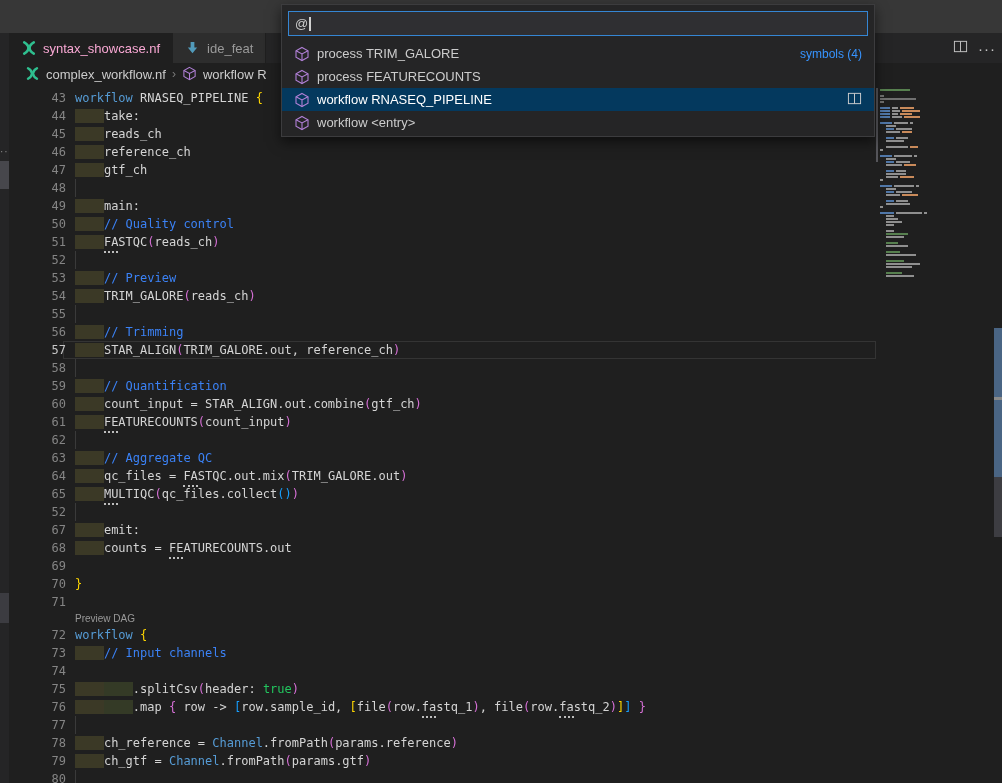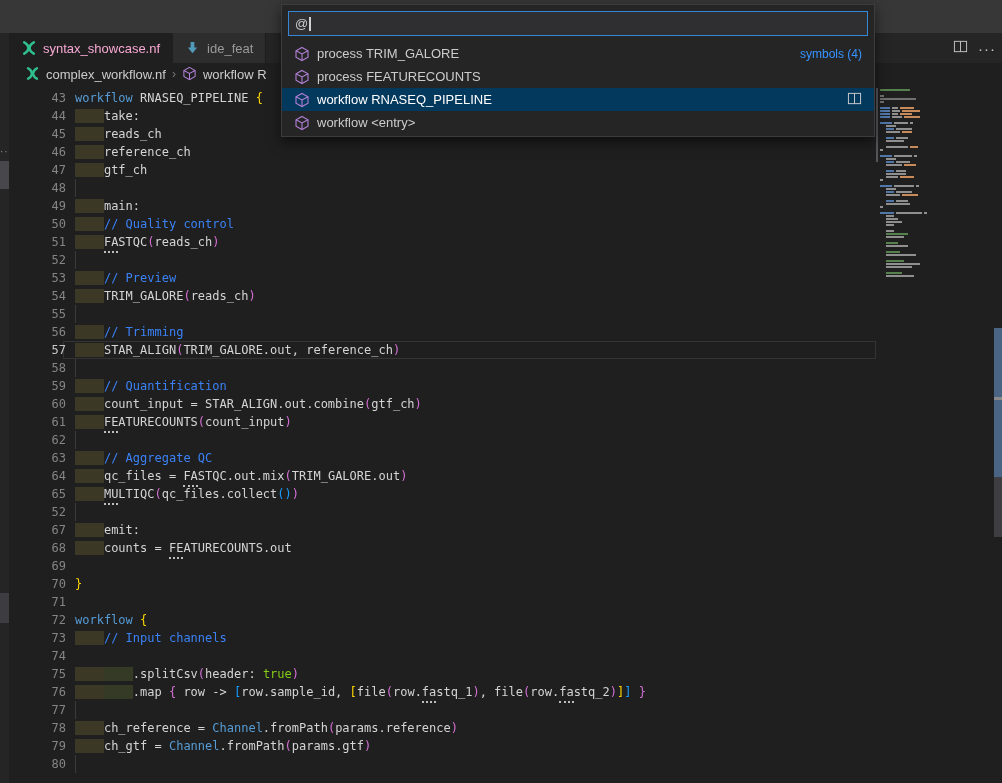--- a/index.html
+++ b/index.html
@@ -39,21 +39,21 @@
                  box-shadow:inset 0 0 0 1px #343434; }
   .row.lens { height:15px; line-height:15px; }
   .row.lens .code { font-family:"Liberation Sans", sans-serif; font-size:10px; color:#999999; }
 
   .tk-kw { color:#569cd6; }
   .tk-pl { color:#d4d4d4; }
   .tk-cm { color:#3b82f6; }
   .tk-b1 { color:#ffd700; }
   .tk-b2 { color:#d670d6; }
   .tk-b3 { color:#179fff; }
-  .tk-lit{ color:#84cc16; }
+  .tk-lit{ color:#22c55e; }
   .tk-i1 { background:#3b3926; }
   .tk-i2 { background:#343a26; }
   .tk-gd { display:inline-block; width:1px; height:18px; background:#3a3a3a; vertical-align:top; }
   .dt    { display:inline-block; border-bottom:2px dotted #bdbdbd; }
 
   
   .minimap { position:absolute; left:878px; top:85px; width:100px; height:195px; }
   .mrow { position:absolute; height:2px; }
   .mseg { position:absolute; height:2px; top:0; }
   .sash { position:absolute; left:876px; top:88px; width:2px; height:74px; background:#55555a; }
@@ -165,20 +165,21 @@
         <div class="row"><span class="gut">62</span><span class="code"><span class="tk-gd"></span></span></div>
         <div class="row"><span class="gut">63</span><span class="code"><span class="tk-i1">    </span><span class="tk-cm">// Aggregate QC</span></span></div>
         <div class="row"><span class="gut">64</span><span class="code"><span class="tk-i1">    </span><span class="tk-pl">qc_files = </span><span class="tk-pl"><span class="dt">FA</span>STQC</span><span class="tk-pl">.out.mix</span><span class="tk-b2">(</span><span class="tk-pl">TRIM_GALORE.out</span><span class="tk-b2">)</span></span></div>
         <div class="row"><span class="gut">65</span><span class="code"><span class="tk-i1">    </span><span class="tk-pl"><span class="dt">MU</span>LTIQC</span><span class="tk-b2">(</span><span class="tk-pl">qc_files.collect</span><span class="tk-b3">()</span><span class="tk-b2">)</span></span></div>
         <div class="row"><span class="gut">52</span><span class="code"><span class="tk-gd"></span></span></div>
         <div class="row"><span class="gut">67</span><span class="code"><span class="tk-i1">    </span><span class="tk-pl">emit:</span></span></div>
         <div class="row"><span class="gut">68</span><span class="code"><span class="tk-i1">    </span><span class="tk-pl">counts = </span><span class="tk-pl"><span class="dt">FE</span>ATURECOUNTS</span><span class="tk-pl">.out</span></span></div>
         <div class="row"><span class="gut">69</span></div>
         <div class="row"><span class="gut">70</span><span class="code"><span class="tk-b1">}</span></span></div>
         <div class="row"><span class="gut">71</span><span class="code"></span></div>
+        <div class="row lens"><span class="code">Preview DAG</span></div>
         <div class="row"><span class="gut">72</span><span class="code"><span class="tk-kw">workflow</span><span class="tk-pl"> </span><span class="tk-b1">{</span></span></div>
         <div class="row"><span class="gut">73</span><span class="code"><span class="tk-i1">    </span><span class="tk-cm">// Input channels</span></span></div>
         <div class="row"><span class="gut">74</span></div>
         <div class="row"><span class="gut">75</span><span class="code"><span class="tk-i1">    </span><span class="tk-i2">    </span><span class="tk-pl">.splitCsv</span><span class="tk-b2">(</span><span class="tk-pl">header: </span><span class="tk-lit">true</span><span class="tk-b2">)</span></span></div>
         <div class="row"><span class="gut">76</span><span class="code"><span class="tk-i1">    </span><span class="tk-i2">    </span><span class="tk-pl">.map </span><span class="tk-b2">{</span><span class="tk-pl"> row -&gt; </span><span class="tk-b3">[</span><span class="tk-pl">row.sample_id, </span><span class="tk-b1">[</span><span class="tk-pl">file</span><span class="tk-b2">(</span><span class="tk-pl">row.</span><span class="tk-pl"><span class="dt">fa</span>stq_1</span><span class="tk-b2">)</span><span class="tk-pl">, file</span><span class="tk-b2">(</span><span class="tk-pl">row.</span><span class="tk-pl"><span class="dt">fa</span>stq_2</span><span class="tk-b2">)</span><span class="tk-b1">]</span><span class="tk-b3">]</span><span class="tk-pl"> </span><span class="tk-b2">}</span></span></div>
         <div class="row"><span class="gut">77</span><span class="code"><span class="tk-gd"></span></span></div>
         <div class="row"><span class="gut">78</span><span class="code"><span class="tk-i1">    </span><span class="tk-pl">ch_reference = </span><span class="tk-kw">Channel</span><span class="tk-pl">.fromPath</span><span class="tk-b2">(</span><span class="tk-pl">params.reference</span><span class="tk-b2">)</span></span></div>
         <div class="row"><span class="gut">79</span><span class="code"><span class="tk-i1">    </span><span class="tk-pl">ch_gtf = </span><span class="tk-kw">Channel</span><span class="tk-pl">.fromPath</span><span class="tk-b2">(</span><span class="tk-pl">params.gtf</span><span class="tk-b2">)</span></span></div>
         <div class="row"><span class="gut">80</span><span class="code"><span class="tk-gd"></span></span></div>
       </div>

